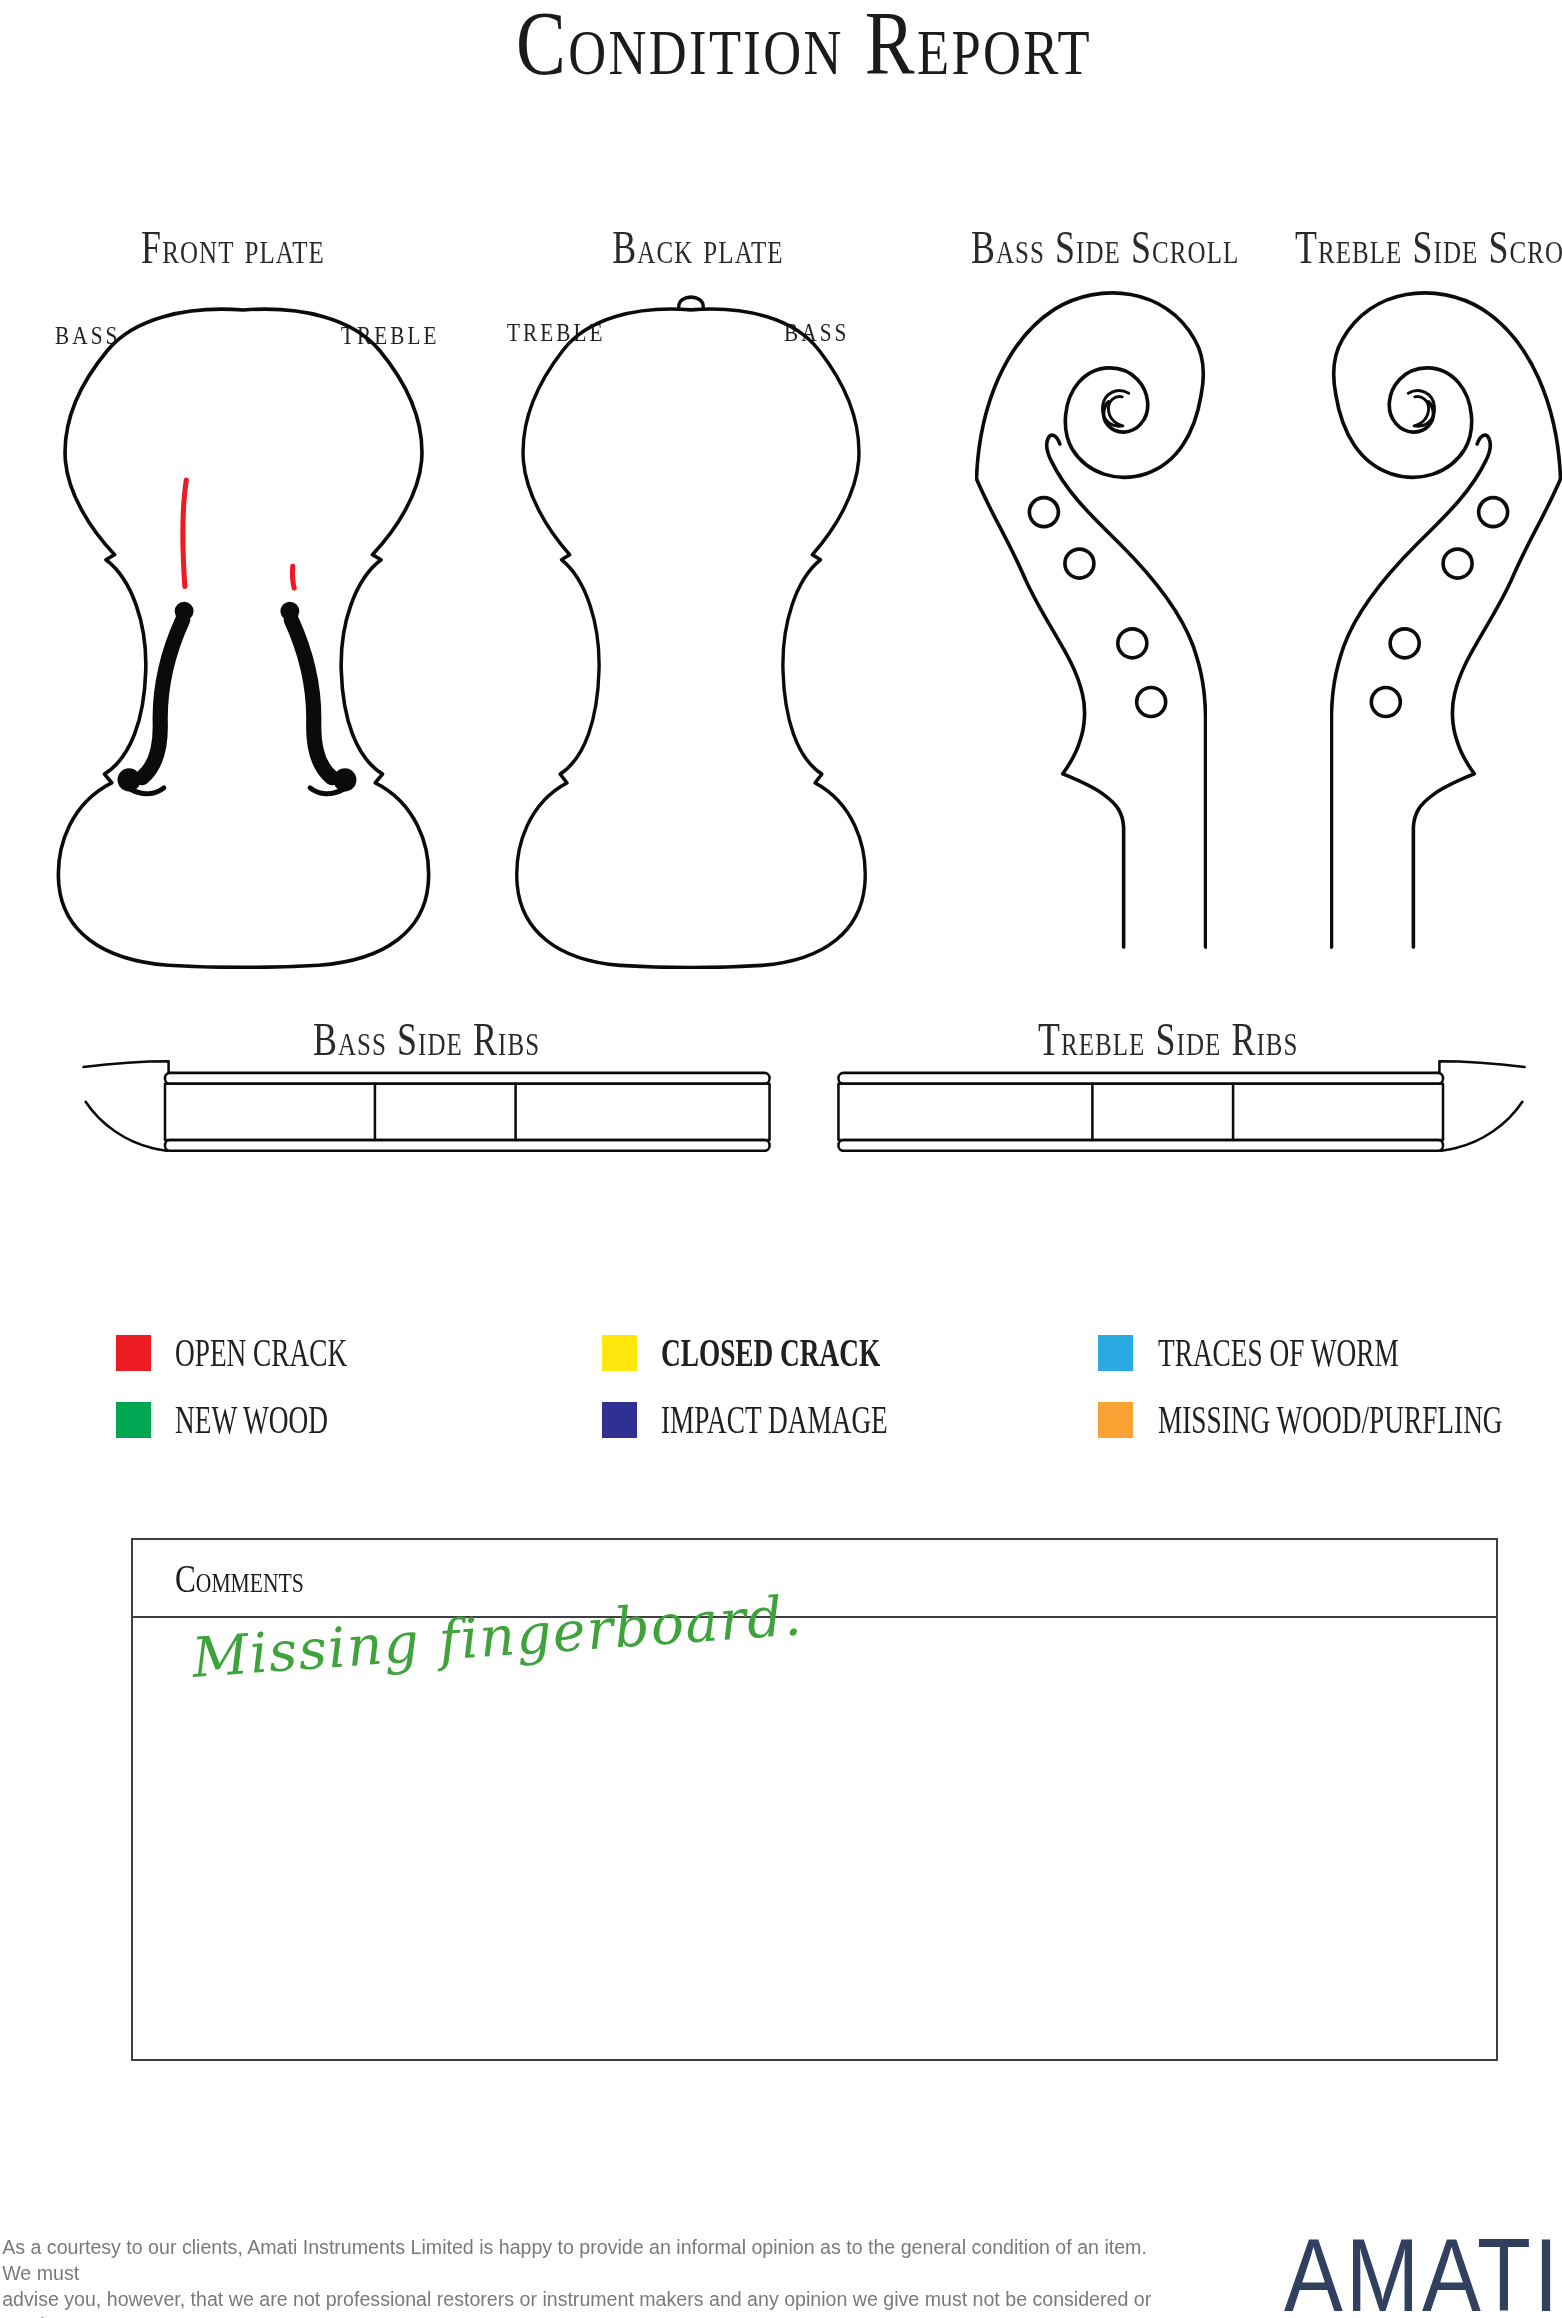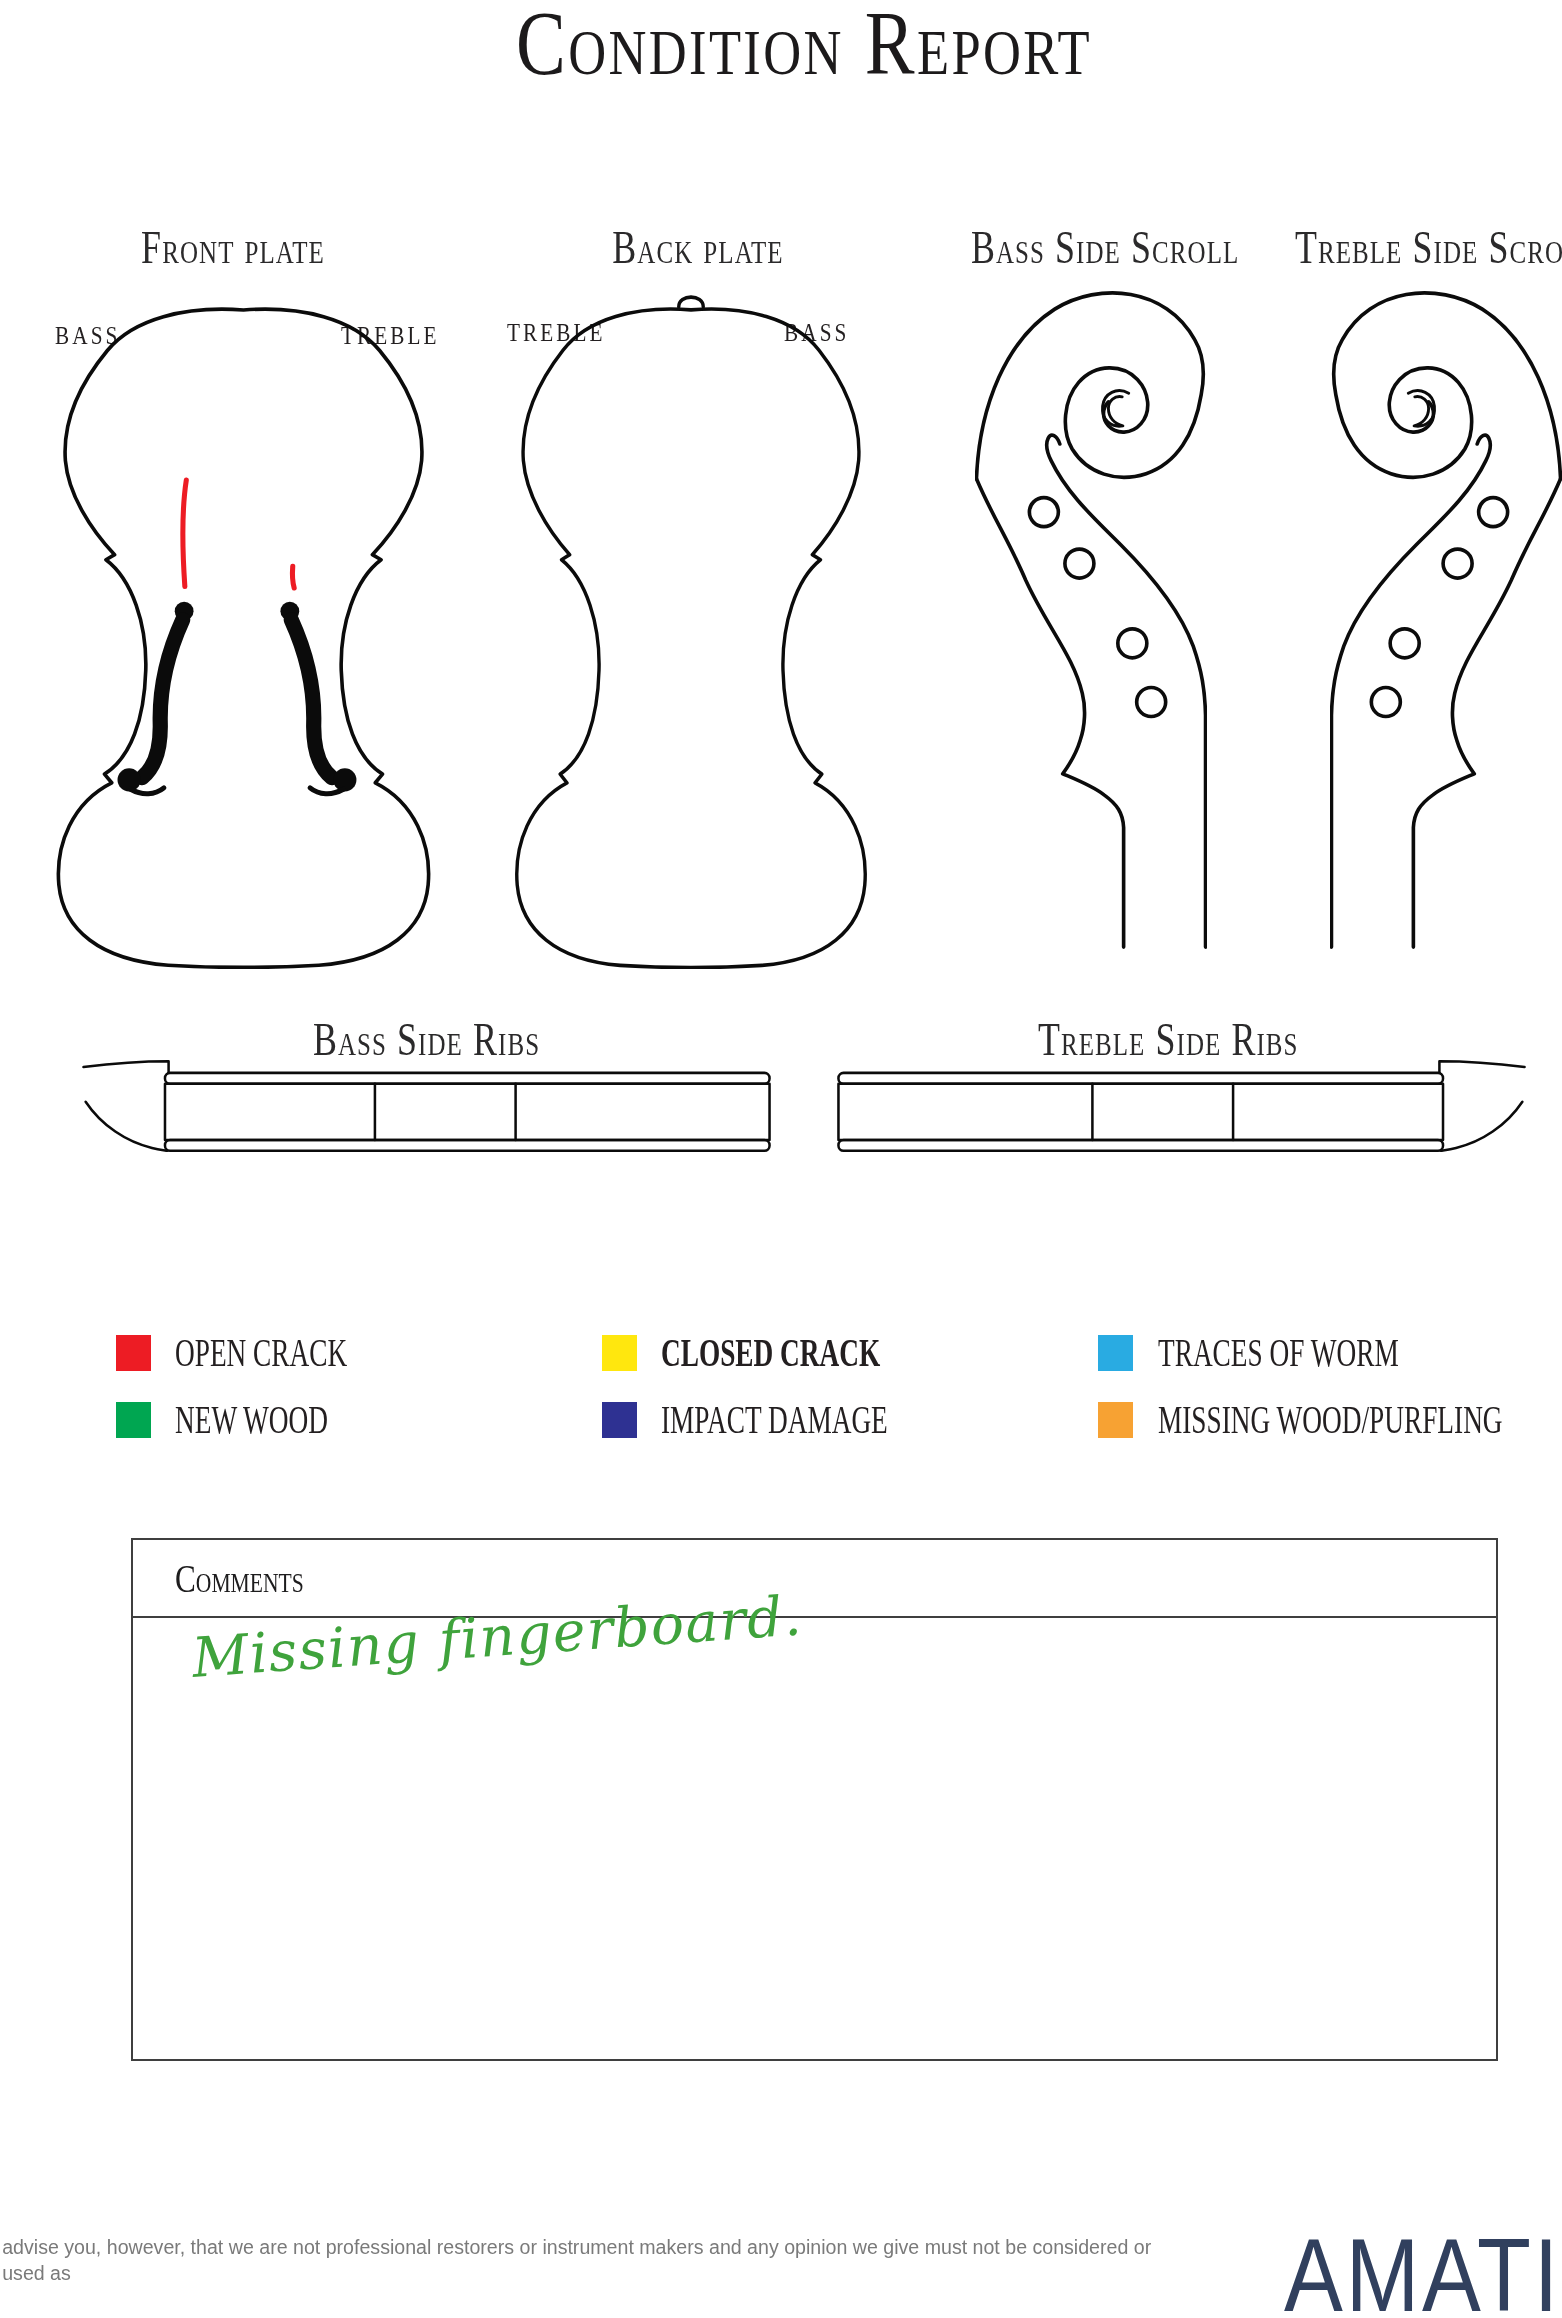--- a/index.html
+++ b/index.html
@@ -285,19 +285,20 @@
   </div>
 
   <div class="abs comments-box">
     <div class="comments-head">
       <span class="comments-title">Comments</span>
     </div>
     <div class="abs handwriting" style="color: rgb(63, 163, 60);">Missing fingerboard.</div>
   </div>
 
   <div class="abs footer-text">
+    <div>As a courtesy to our clients, Amati Instruments Limited is happy to provide an informal opinion as to the general condition of an item. We must</div>
     <div>advise you, however, that we are not professional restorers or instrument makers and any opinion we give must not be considered or used as</div>
 
   </div>
   <div class="abs logo" style="color: rgb(49, 64, 94);">AMATI</div>
 
 </div>
 
 
 </body></html>

